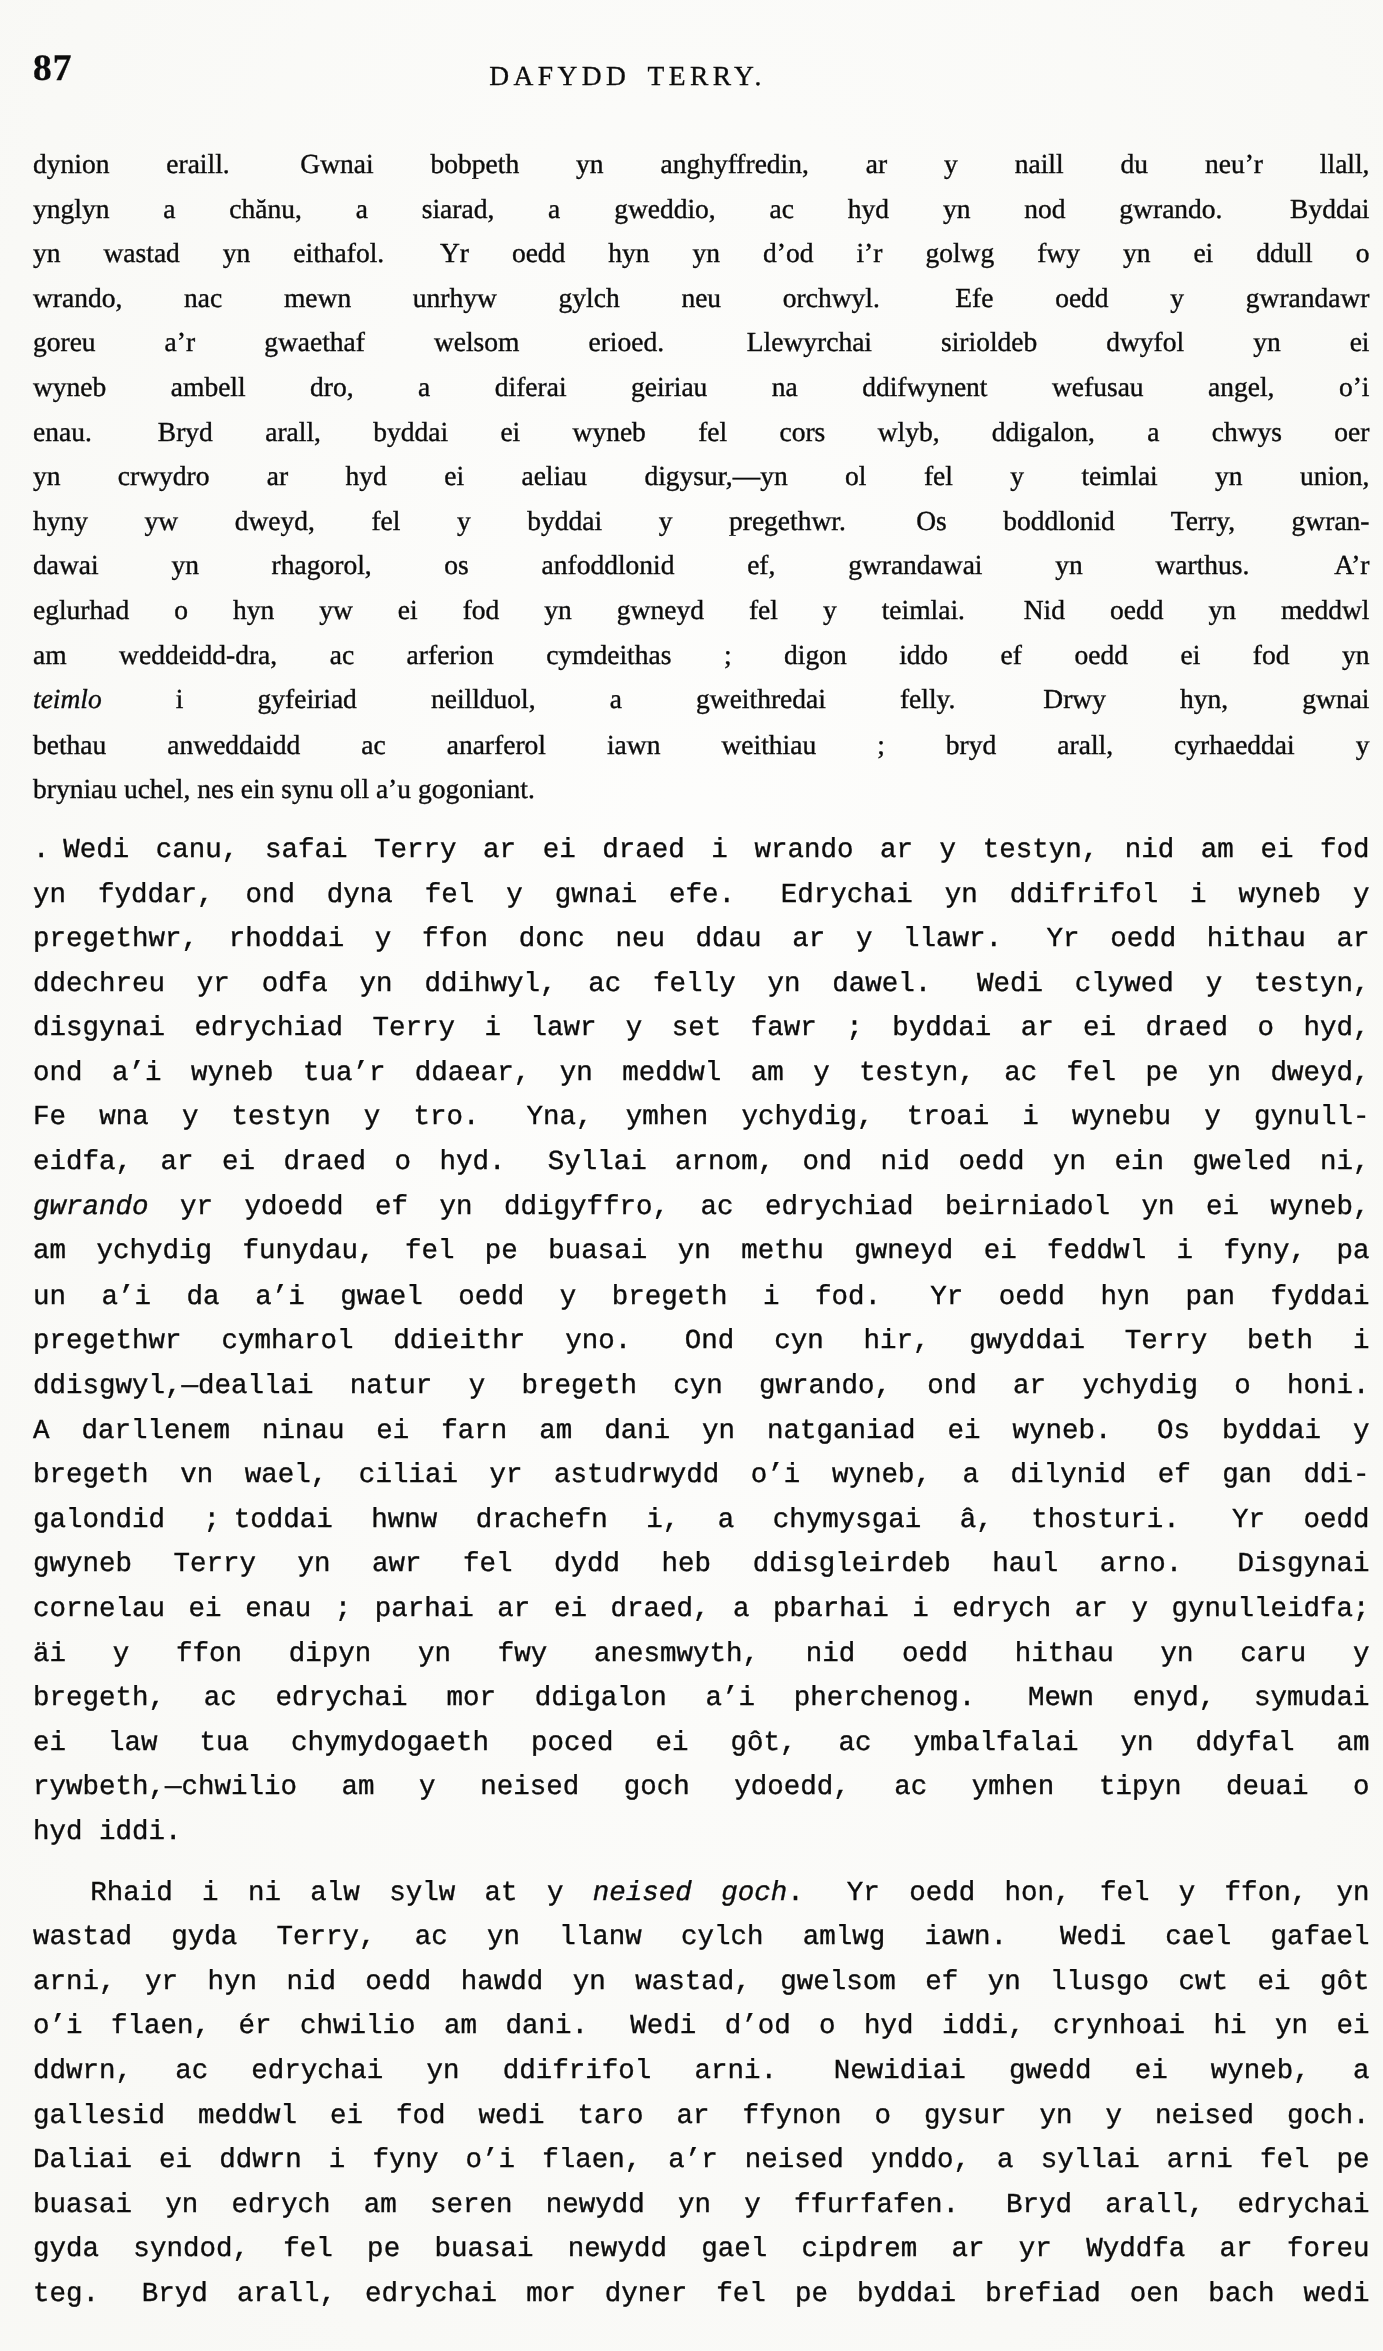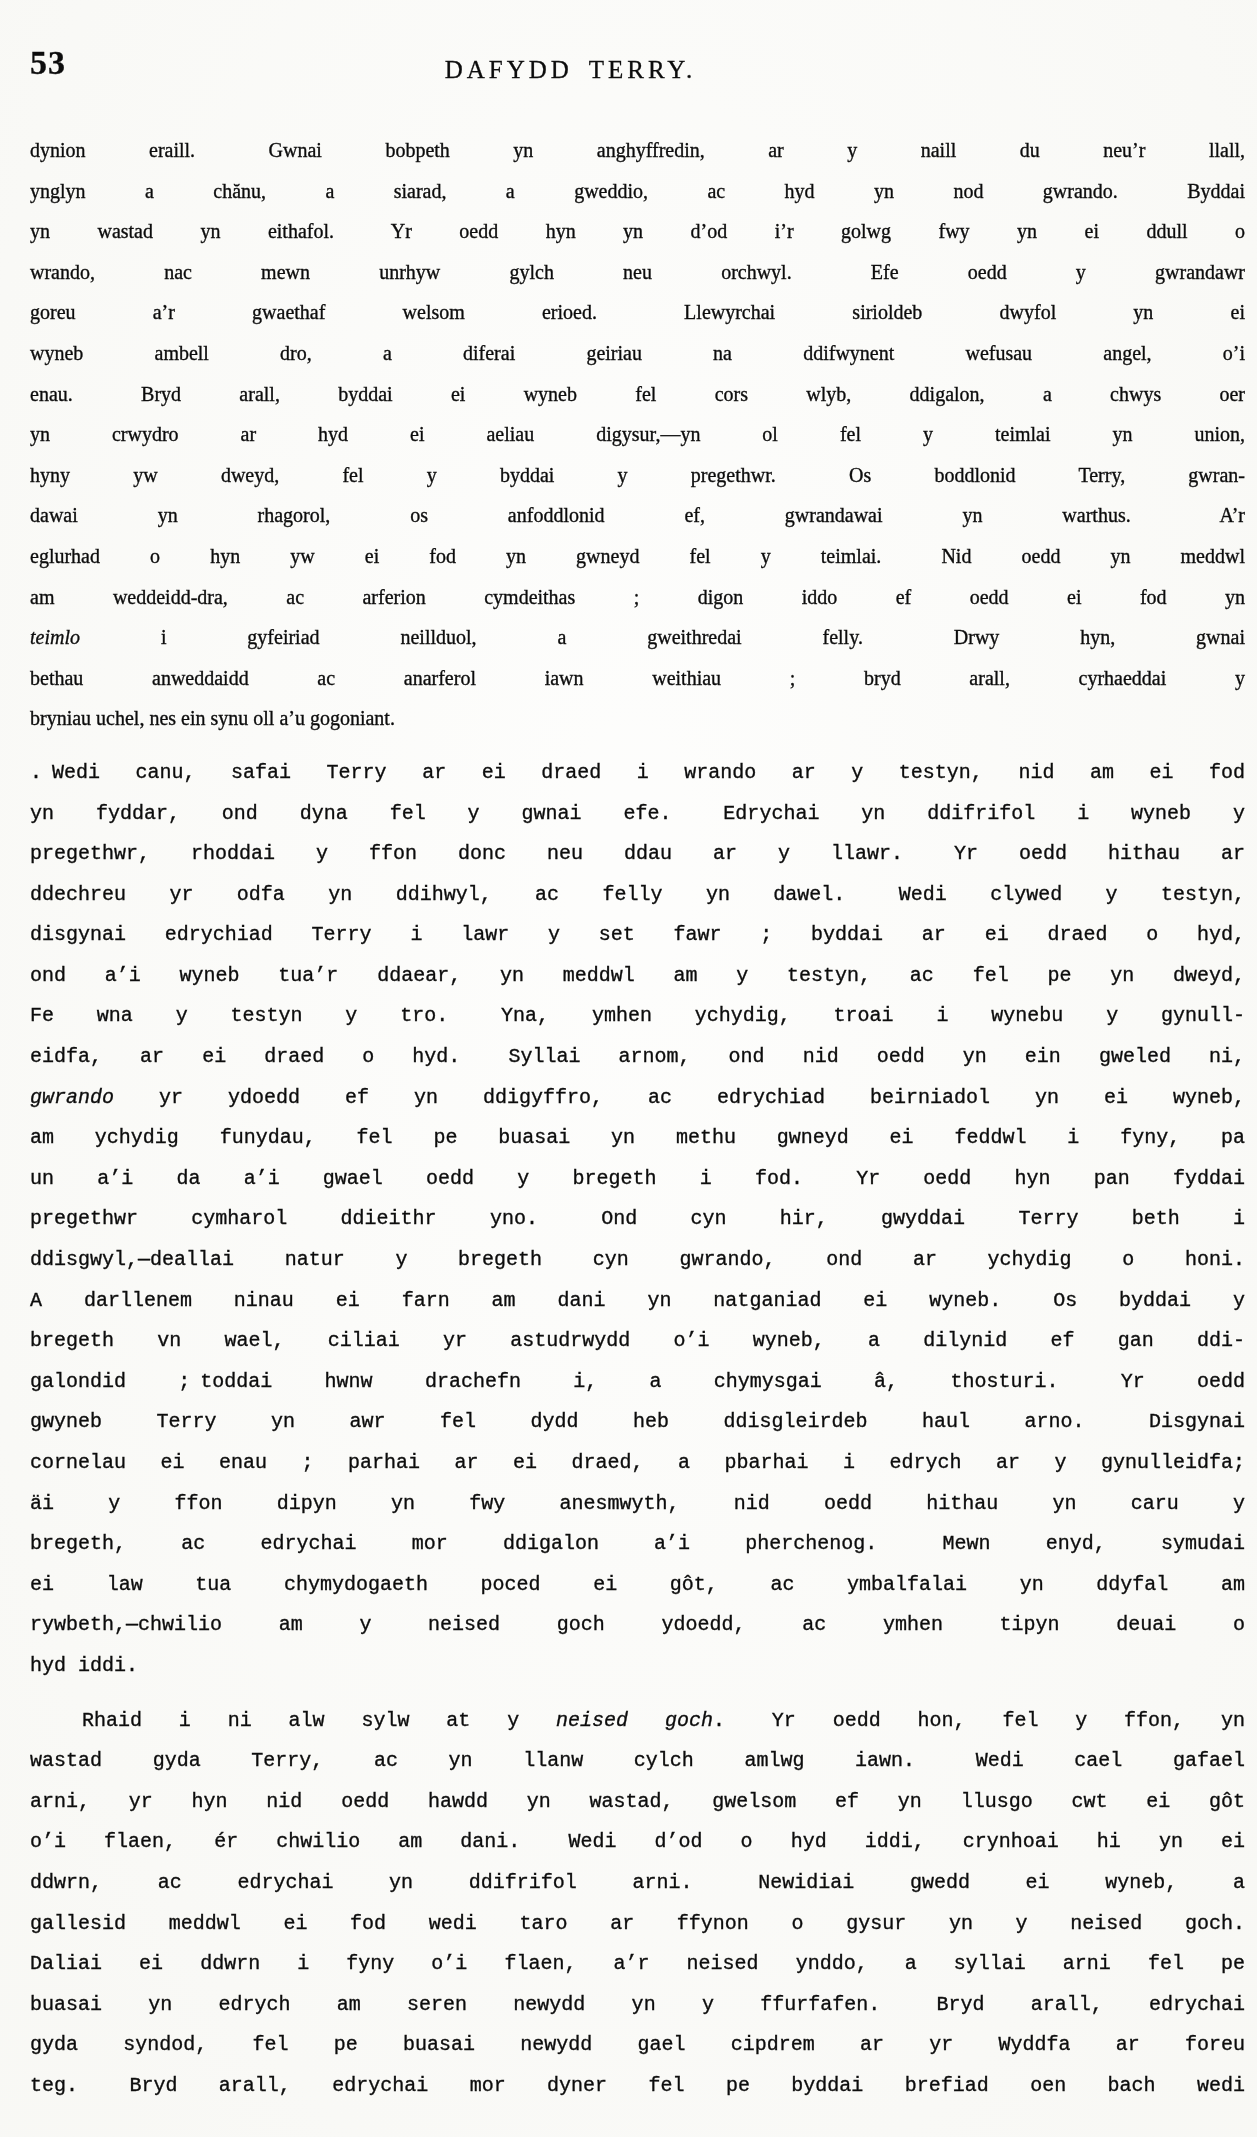--- a/index.html
+++ b/index.html
@@ -38,21 +38,21 @@
     padding-right: 116px;
     font-size: 25px;
     font-weight: normal;
     letter-spacing: 4px;
     word-spacing: 6px;
     margin-top: 8px;
     -webkit-text-stroke: 0.3px #111;
   }
   .page-body {
     padding: 30px 12px 0 30px;
-    font-size: 20px;
+    font-size: 25px;
     line-height: 40.6px;
     -webkit-text-stroke: 0.35px #121212;
   }
   .paragraph { margin: 0; }
   .paragraph + .paragraph { margin-top: 14px; font-family: Liberation Mono, monospace; }
   .paragraph.indent .line:first-child { text-indent: 52px; }
   .line {
     text-align: justify;
     text-align-last: justify;
     white-space: normal;
@@ -60,21 +60,21 @@
   .line.last {
     text-align-last: left;
   }
   .it { font-style: italic; }
 </style>
 </head>
 <body>
 
 <div class="scan-page">
   <div class="page-header">
-    <span class="page-number">53</span>
+    <span class="page-number">87</span>
     <div class="running-title">DAFYDD TERRY.</div>
   </div>
   <div class="page-body">
       <div class="paragraph">
         <div class="line"><span>dynion eraill.  Gwnai bobpeth yn anghyffredin, ar y naill du neu’r llall,</span></div>
         <div class="line"><span>ynglyn a chănu, a siarad, a gweddio, ac hyd yn nod gwrando.  Byddai</span></div>
         <div class="line"><span>yn wastad yn eithafol.  Yr oedd hyn yn d’od i’r golwg fwy yn ei ddull o</span></div>
         <div class="line"><span>wrando, nac mewn unrhyw gylch neu orchwyl.  Efe oedd y gwrandawr</span></div>
         <div class="line"><span>goreu a’r gwaethaf welsom erioed.  Llewyrchai sirioldeb dwyfol yn ei</span></div>
         <div class="line"><span>wyneb ambell dro, a diferai geiriau na ddifwynent wefusau angel, o’i</span></div>

